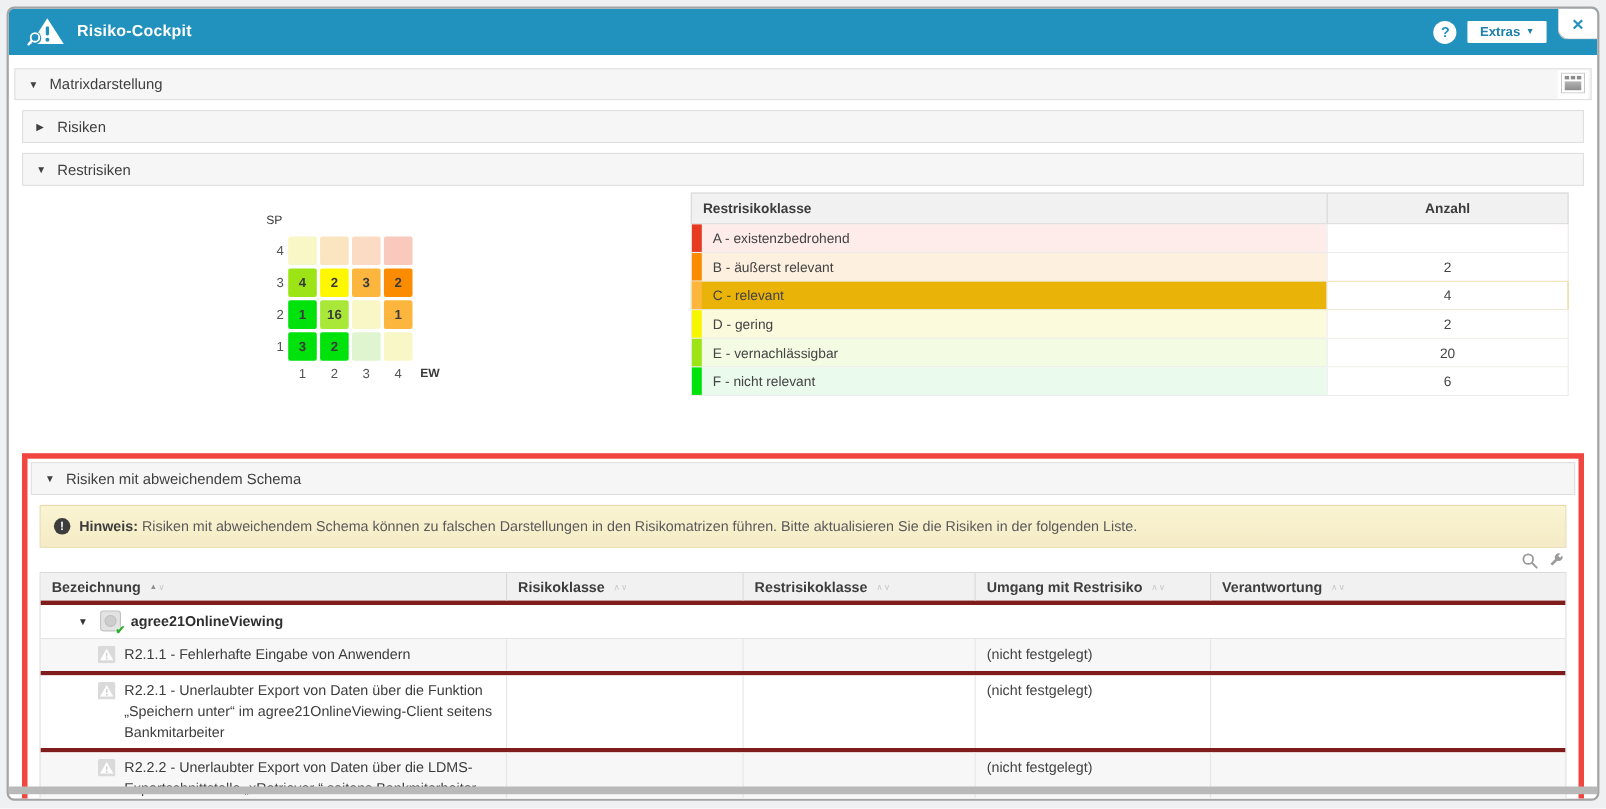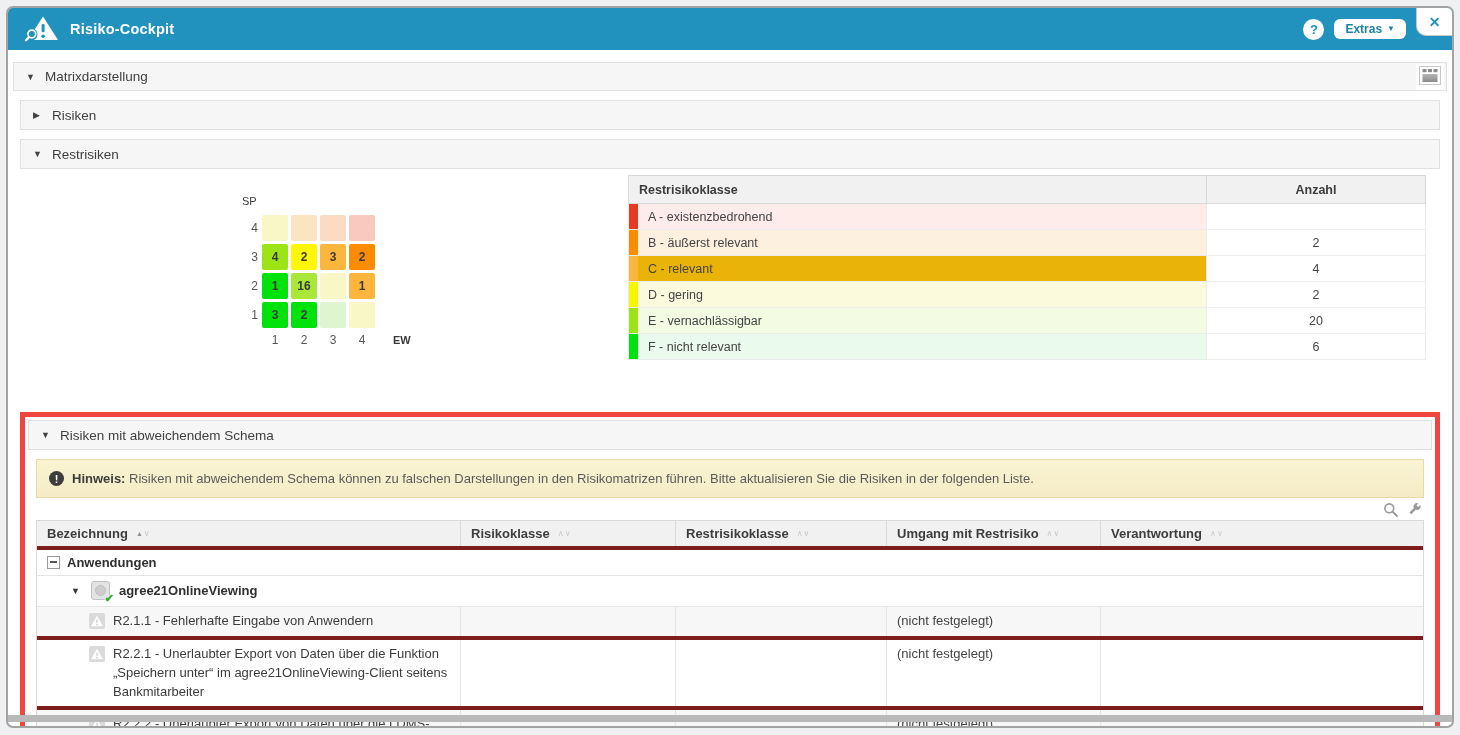--- a/index.html
+++ b/index.html
@@ -13,21 +13,21 @@
     position:absolute;top:6px;left:6px;right:6px;bottom:7px;
     background:#fff;border:2px solid #a3a3a3;border-radius:7px;overflow:hidden;
   }
   
   .titlebar{height:42px;background:#2191bd;display:flex;align-items:center;padding:0 12px;position:relative;}
   .logo{margin-left:4px;flex:0 0 auto;display:flex;}
   .tb-title{color:#fff;font-weight:bold;font-size:14.5px;margin-left:10px;letter-spacing:.2px;}
   .tb-right{margin-left:auto;display:flex;align-items:center;gap:10px;margin-right:34px;}
   .help-btn{width:21px;height:21px;border-radius:50%;background:#fff;color:#2191bd;font-weight:bold;
     font-size:13px;display:flex;align-items:center;justify-content:center;cursor:default;}
-  .extras-btn{background:#fff;color:#1e81aa;font-weight:bold;font-size:12px;border-radius:6px;
+  .extras-btn{background:#fff;color:#1e81aa;font-weight:bold;font-size:12px;border-radius:1px;
     padding:3px 11px;display:flex;align-items:center;gap:5px;}
   .extras-caret{font-size:8px;line-height:1;}
   .close-notch{position:absolute;top:0;right:0;width:35px;height:27px;background:#fff;
     border-bottom-left-radius:10px;border-left:1px solid #c9c9c9;border-bottom:1px solid #c9c9c9;
     display:flex;align-items:center;justify-content:center;color:#2191bd;font-weight:bold;font-size:14px;z-index:5;}
   
   .content{padding:12px 5px 0;}
   .panel-h{background:#f6f6f6;border:1px solid #e0e0e0;height:27px;display:flex;align-items:center;
     padding:0 12px;font-size:13.5px;color:#3f3f3f;position:relative;}
   .panel-h .caret{font-size:9px;color:#414141;margin-right:9px;width:10px;display:inline-block;}
@@ -37,21 +37,21 @@
   
   .restr-content{display:flex;align-items:flex-start;padding:6px 0 20px;}
   .matrix-block{margin-left:220px;margin-top:20px;}
   .mx-sp{font-weight:normal;font-size:11px;margin:0 0 8px 2px;color:#3a3a3a;}
   .mx-row{display:flex;align-items:center;margin-bottom:3px;}
   .mx-rl{width:18px;text-align:right;font-size:12px;color:#555;margin-right:4px;flex:0 0 auto;}
   .mx-cell{width:26px;height:26px;margin-right:3px;border-radius:2px;display:flex;align-items:center;
     justify-content:center;font-size:12px;font-weight:bold;color:#3a3a3a;}
   .mx-cols{display:flex;align-items:center;margin-left:22px;margin-top:5px;}
   .mx-cl{width:26px;margin-right:3px;text-align:center;font-size:12px;color:#555;}
-  .mx-ew{font-weight:bold;font-size:11px;margin-left:15px;color:#3a3a3a;}
+  .mx-ew{font-weight:bold;font-size:11px;margin-left:4px;color:#3a3a3a;}
   
   .rk-table{width:798px;margin-left:auto;margin-right:14px;font-size:12.5px;}
   .rk-head{display:flex;background:#f1f1f1;border:1px solid #d8d8d8;height:27px;align-items:stretch;font-weight:bold;}
   .rk-h1{flex:1;display:flex;align-items:center;padding-left:10px;}
   .rk-h2{width:218px;border-left:1px solid #d8d8d8;display:flex;align-items:center;justify-content:center;}
   .rk-row{display:flex;height:25px;border:1px solid #ececec;border-top:none;align-items:stretch;}
   .rk-bar{width:9px;flex:0 0 auto;}
   .rk-label{flex:1;display:flex;align-items:center;padding-left:10px;color:#444;}
   .rk-count{width:218px;border-left:1px solid #ececec;background:#fff;display:flex;align-items:center;
     justify-content:center;color:#444;}
@@ -298,24 +298,20 @@
             </div>
             <div class="st-hcell">
               <span>Verantwortung</span>
               <span class="sort">
                   <span>∧</span>
                   <span>∨</span>
                 </span>
             </div>
           </div>
 
-          <div class="st-group">
-            <span class="minus-box"></span>
-            <span>Anwendungen</span>
-          </div>
 
           <div class="st-group st-sub">
             <span class="caret-down">▼</span>
             <span class="app-icon">
                 <span class="app-check">✔</span>
               </span>
             <span>agree21OnlineViewing</span>
           </div>
 
           <div>

